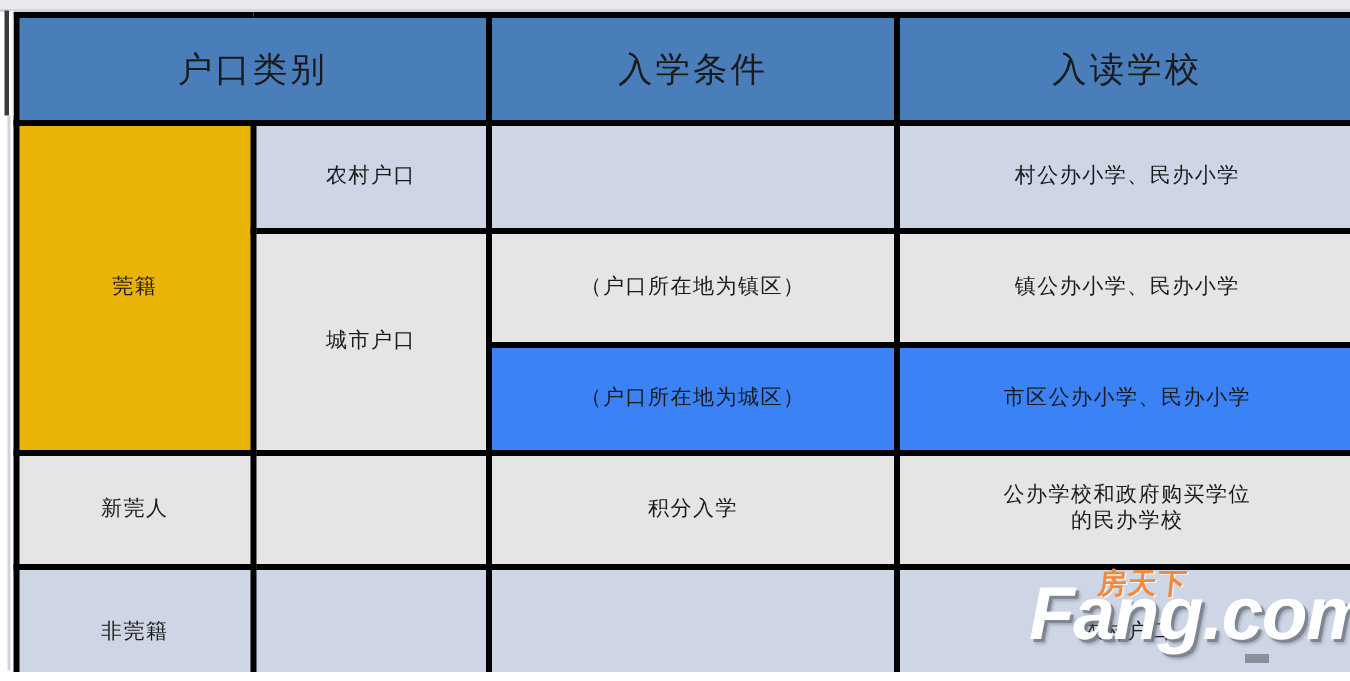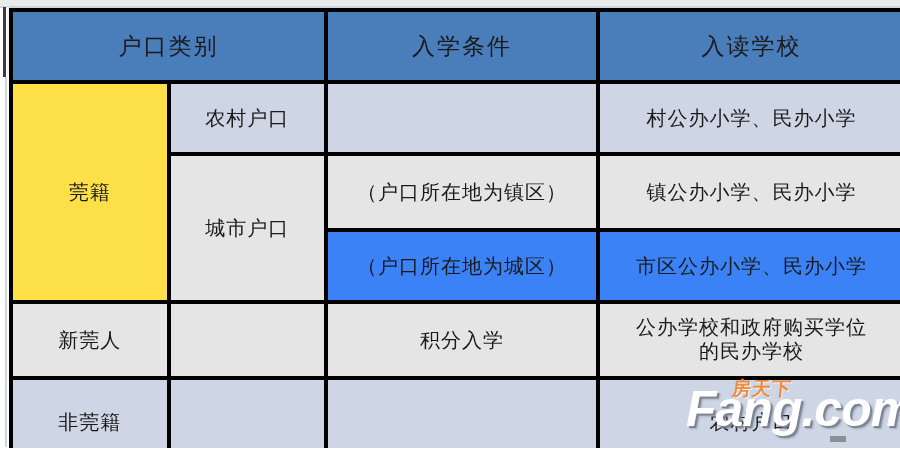--- a/index.html
+++ b/index.html
@@ -74,27 +74,27 @@
   }
   thead th {
     background: #4a7ebb;
     color: #ffffff;
     height: 68px;
     font-size: 23px;
     letter-spacing: 2px;
     border-color: #ffffff;
   }
   tbody td {
-    font-size: 20px;
+    font-size: 14px;
     letter-spacing: 1px;
     line-height: 1.25;
   }
   .band-dark  { background: #ced5e5; }
   .band-light { background: #e5e5e5; }
-  .band-cat   { background: #fde047; }
+  .band-cat   { background: #eab308; }
   .band-mid   { background: #3b82f6; }
 
   .r1 { height: 72px; }
   .r2 { height: 76px; }
   .r3 { height: 72px; }
   .r4 { height: 76px; }
   .r5 { height: 88px; }
 
   .cell-pad { padding: 0 6px; }
   .two-line { line-height: 1.18; }

